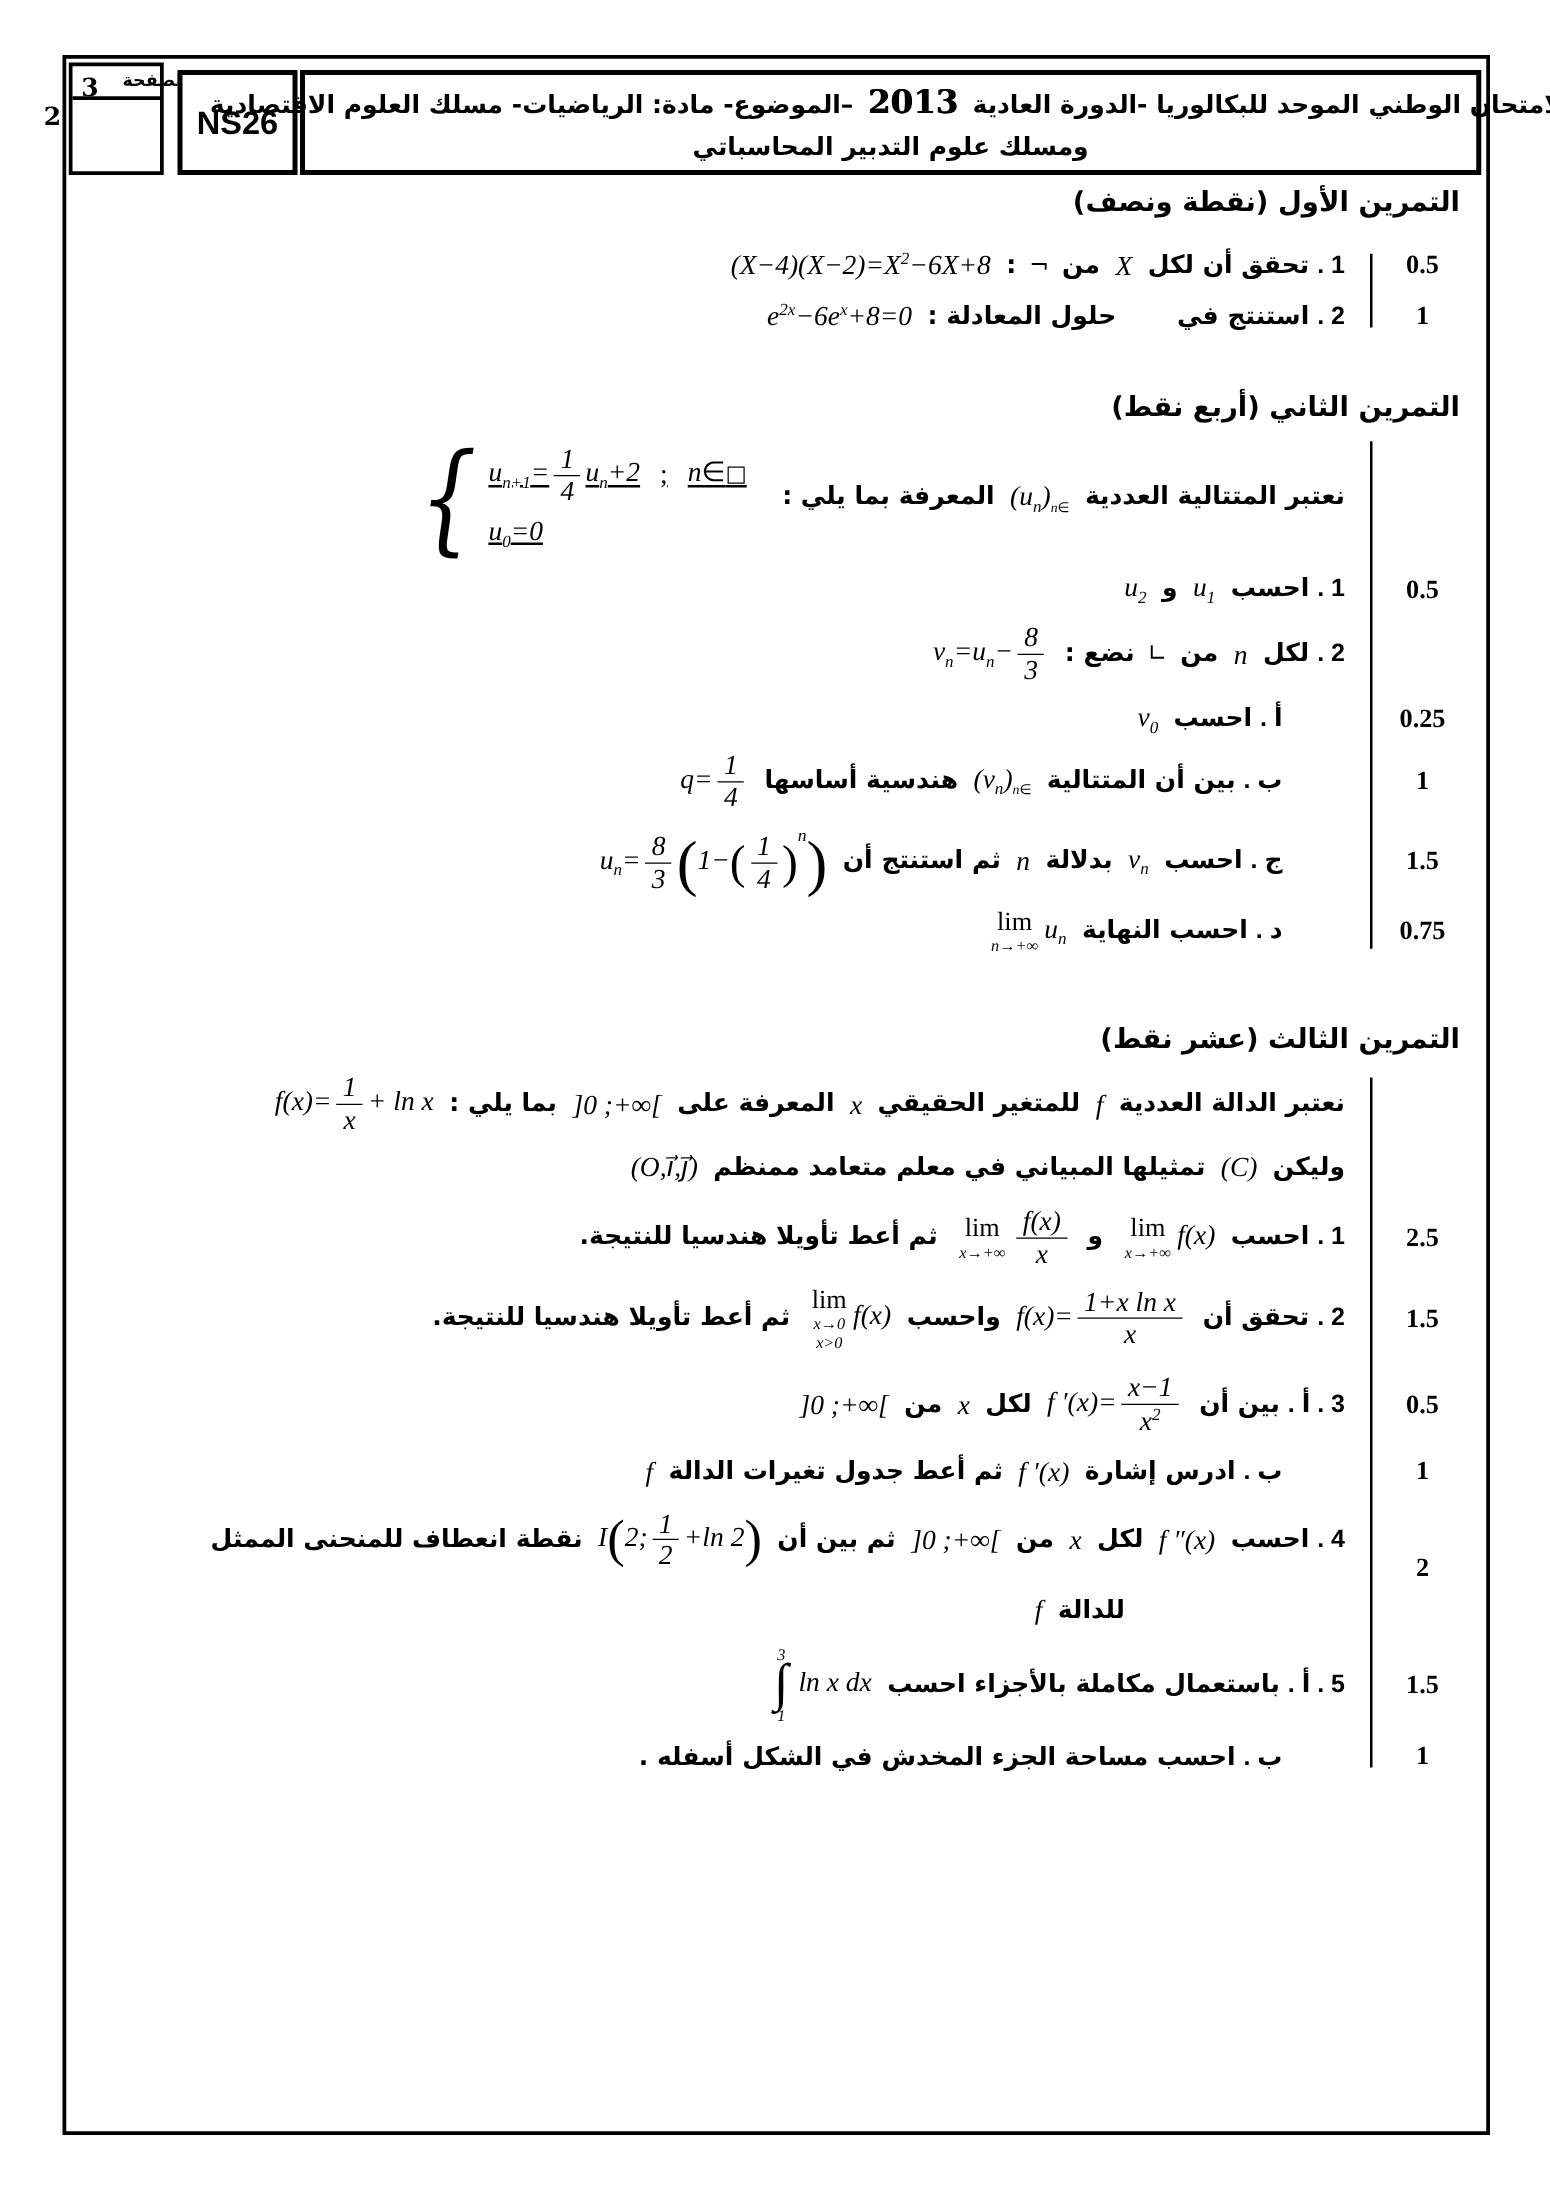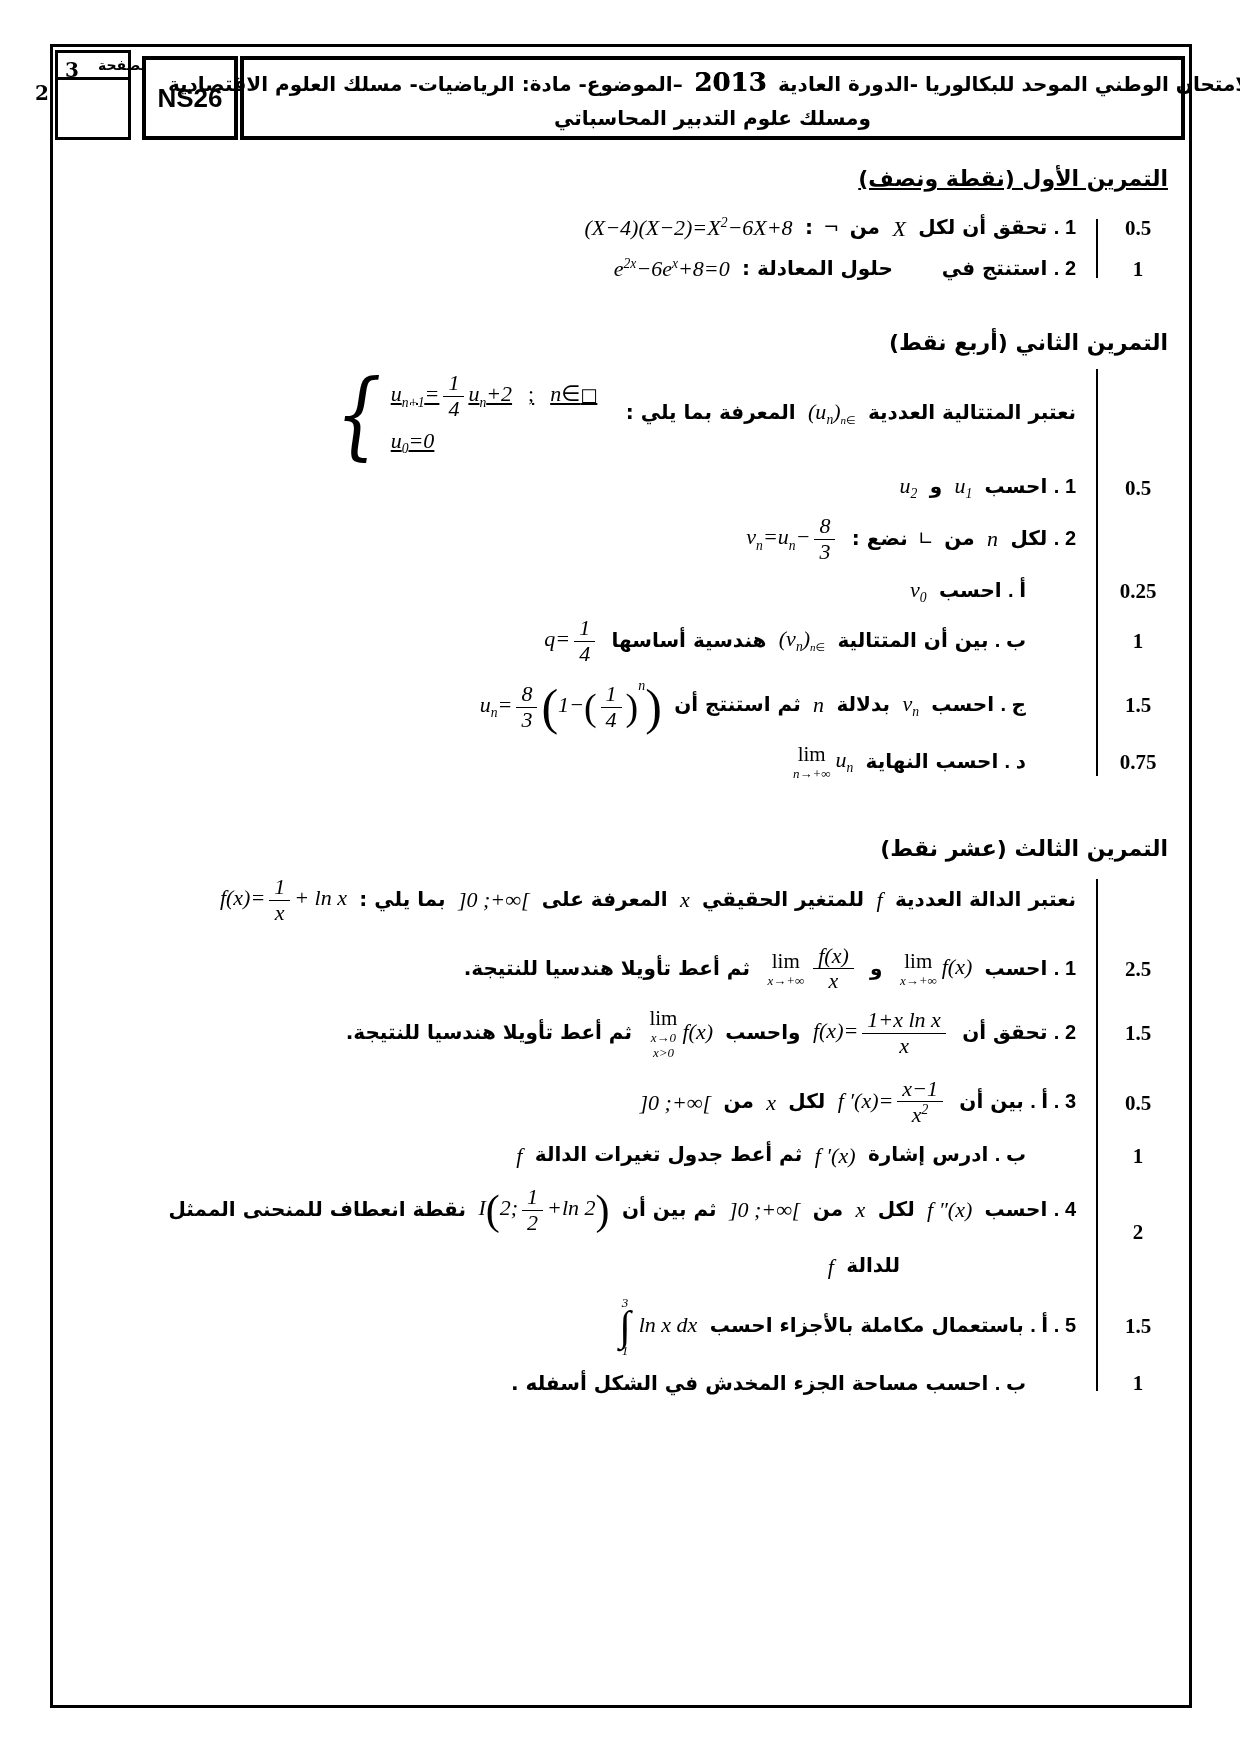--- a/index.html
+++ b/index.html
@@ -98,21 +98,21 @@
       <span class="year" dir="ltr">2013</span>
       <span class="ar" dir="rtl">–الموضوع- مادة: الرياضيات- مسلك العلوم الاقتصادية</span>
     </div>
     <div class="hl">
       <span class="ar" dir="rtl">ومسلك علوم التدبير المحاسباتي</span>
     </div>
   </div>
 
   <div class="content">
 
-    <h2 class="extitle" style="margin-top:16px;text-decoration:underline;">التمرين الأول (نقطة ونصف)</h2>
+    <h2 class="extitle" style="">التمرين الأول (نقطة ونصف)</h2>
     <div class="exbody">
 
       <div class="q" style="margin-top:24px;">
         <span class="mark">0.5</span>
         <span class="qnum" dir="rtl">1 .</span>
         <span class="ar" dir="rtl">تحقق أن لكل</span>
         <span class="mi" dir="ltr">X</span>
         <span class="ar" dir="rtl">من</span>
         <span class="sym" dir="ltr">¬</span>
         <span class="ar" dir="rtl">:</span>
@@ -206,20 +206,26 @@
         <span class="ar" dir="rtl">نعتبر الدالة العددية</span>
         <span class="mi" dir="ltr">f</span>
         <span class="ar" dir="rtl">للمتغير الحقيقي</span>
         <span class="mi" dir="ltr">x</span>
         <span class="ar" dir="rtl">المعرفة على</span>
         <span class="mi" dir="ltr">]0 ;+∞[</span>
         <span class="ar" dir="rtl">بما يلي :</span>
         <span class="math" dir="ltr"><span>f(x)=</span><span class="frac"><span class="fn">1</span><span class="fd">x</span></span><span>+ ln x</span></span>
       </div>
 
+      <div class="q" style="margin-top:12px;">
+        <span class="ar" dir="rtl">وليكن</span>
+        <span class="mi" dir="ltr">(C)</span>
+        <span class="ar" dir="rtl">تمثيلها المبياني في معلم متعامد ممنظم</span>
+        <span class="mi" dir="ltr">(O,ı⃗,ȷ⃗)</span>
+      </div>
 
       <div class="q" style="margin-top:18px;">
         <span class="mark">2.5</span>
         <span class="qnum" dir="rtl">1 .</span>
         <span class="ar" dir="rtl">احسب</span>
         <span class="math" dir="ltr"><span class="limb"><span class="lop">lim</span><span class="lc">x→+∞</span></span><span>f(x)</span></span>
         <span class="ar" dir="rtl">و</span>
         <span class="math" dir="ltr"><span class="limb"><span class="lop">lim</span><span class="lc">x→+∞</span></span><span class="frac"><span class="fn">f(x)</span><span class="fd">x</span></span></span>
         <span class="ar" dir="rtl">ثم أعط تأويلا هندسيا للنتيجة.</span>
       </div>

